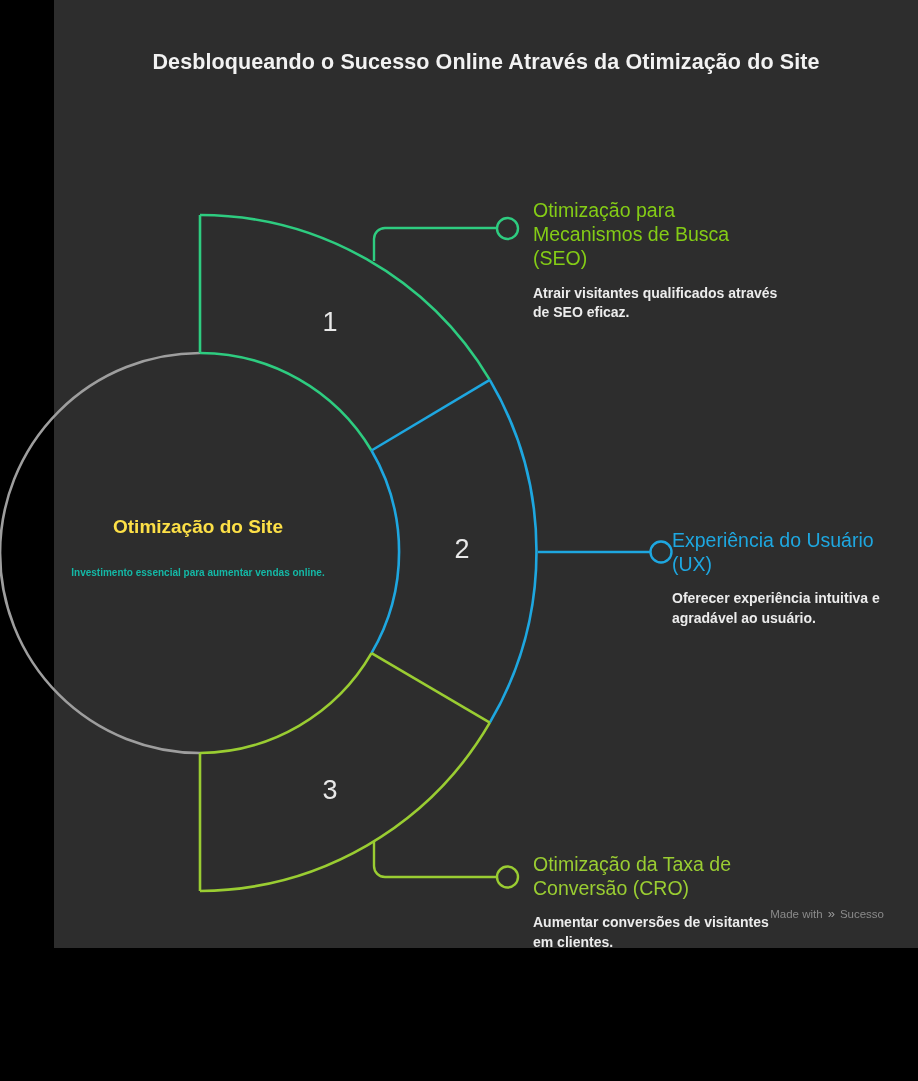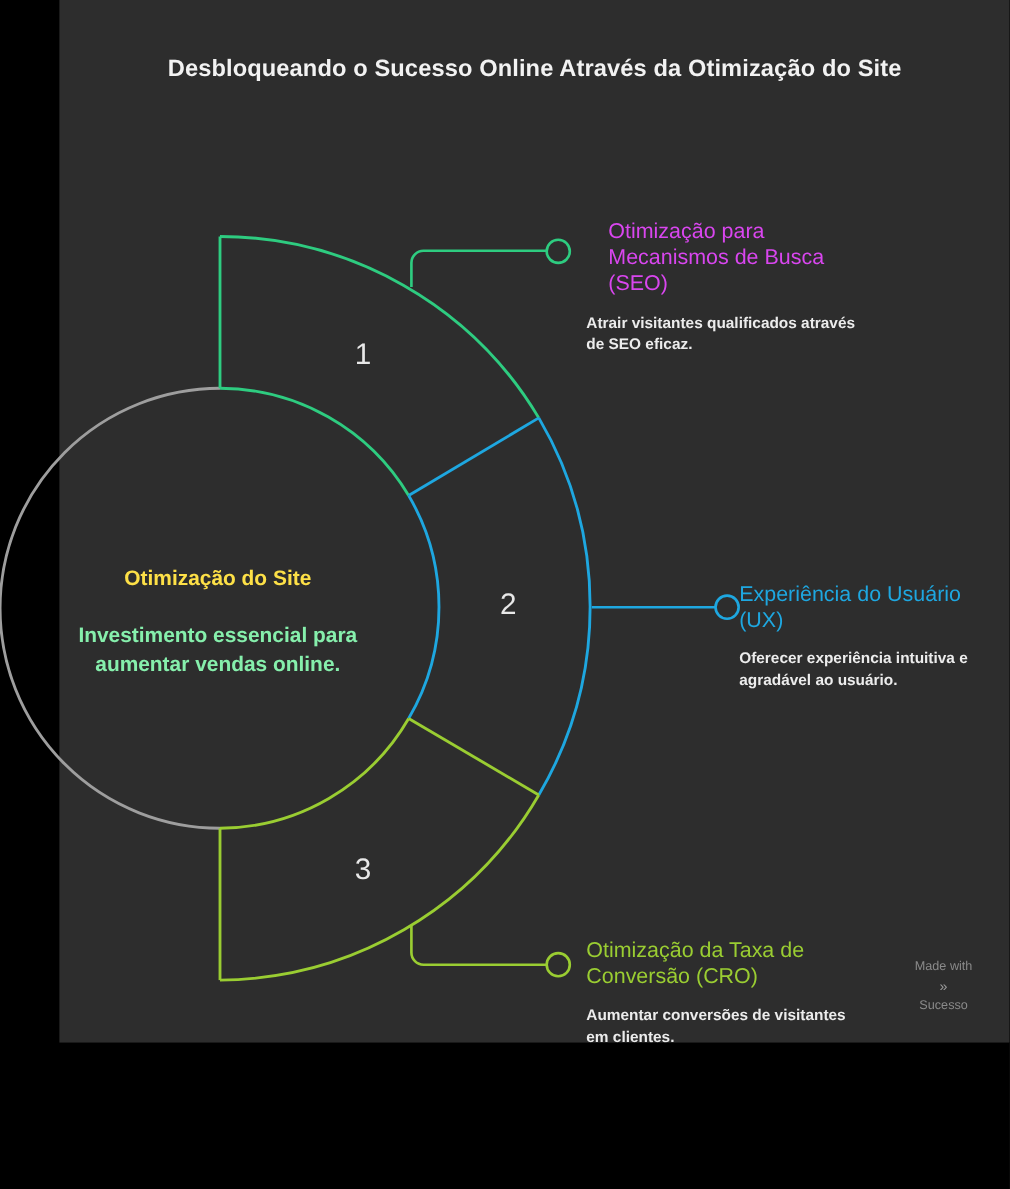--- a/index.html
+++ b/index.html
@@ -54,22 +54,22 @@
     width:300px;
     text-align:center;
   }
   .center-title{
     color:#fde047;
     font-size:19px;
     font-weight:bold;
     margin-bottom:9px;
   }
   .center-desc{
-    color:#86efac;
-    font-size:19px;
+    color:#14b8a6;
+    font-size:10px;
     font-weight:bold;
     line-height:1.38;
     margin-top:28px;
   }
   .branch{
     position:absolute;
     width:250px;
   }
   .branch-title{
     font-size:19.5px;
@@ -84,21 +84,20 @@
     line-height:1.42;
   }
   #watermark{
     position:absolute;
     right:34px; bottom:28px;
     display:flex;
     align-items:center;
     gap:5px;
     color:#8a8a8a;
     font-size:11.5px;
-    flex-direction:column;
   }
   #watermark .wm-glyph{
     display:inline-block;
     color:#9a9a9a;
     font-size:13px;
     line-height:1;
   }
 </style>
 </head>
 <body>
@@ -145,21 +144,21 @@
   <div class="segnum" style="left:300px; top:307px;">1</div>
   <div class="segnum" style="left:432px; top:534px;">2</div>
   <div class="segnum" style="left:300px; top:775px;">3</div>
 
   <div class="center-box" style="left:48px; top:516px;">
     <div class="center-title">Otimização do Site</div>
     <div class="center-desc">Investimento essencial para aumentar vendas online.</div>
   </div>
 
   <div class="branch" style="left:533px; top:198px;">
-    <div class="branch-title" style="color:#d946ef;margin-left:20px;">Otimização para Mecanismos de Busca (SEO)</div>
+    <div class="branch-title" style="color:#84cc16;">Otimização para Mecanismos de Busca (SEO)</div>
     <div class="branch-desc">Atrair visitantes qualificados através de SEO eficaz.</div>
   </div>
 
   <div class="branch" style="left:672px; top:528px; width:220px;">
     <div class="branch-title" style="color:#1ea7e0;">Experiência do Usuário (UX)</div>
     <div class="branch-desc">Oferecer experiência intuitiva e agradável ao usuário.</div>
   </div>
 
   <div class="branch" style="left:533px; top:852px;">
     <div class="branch-title" style="color:#9acd32;">Otimização da Taxa de Conversão (CRO)</div>

